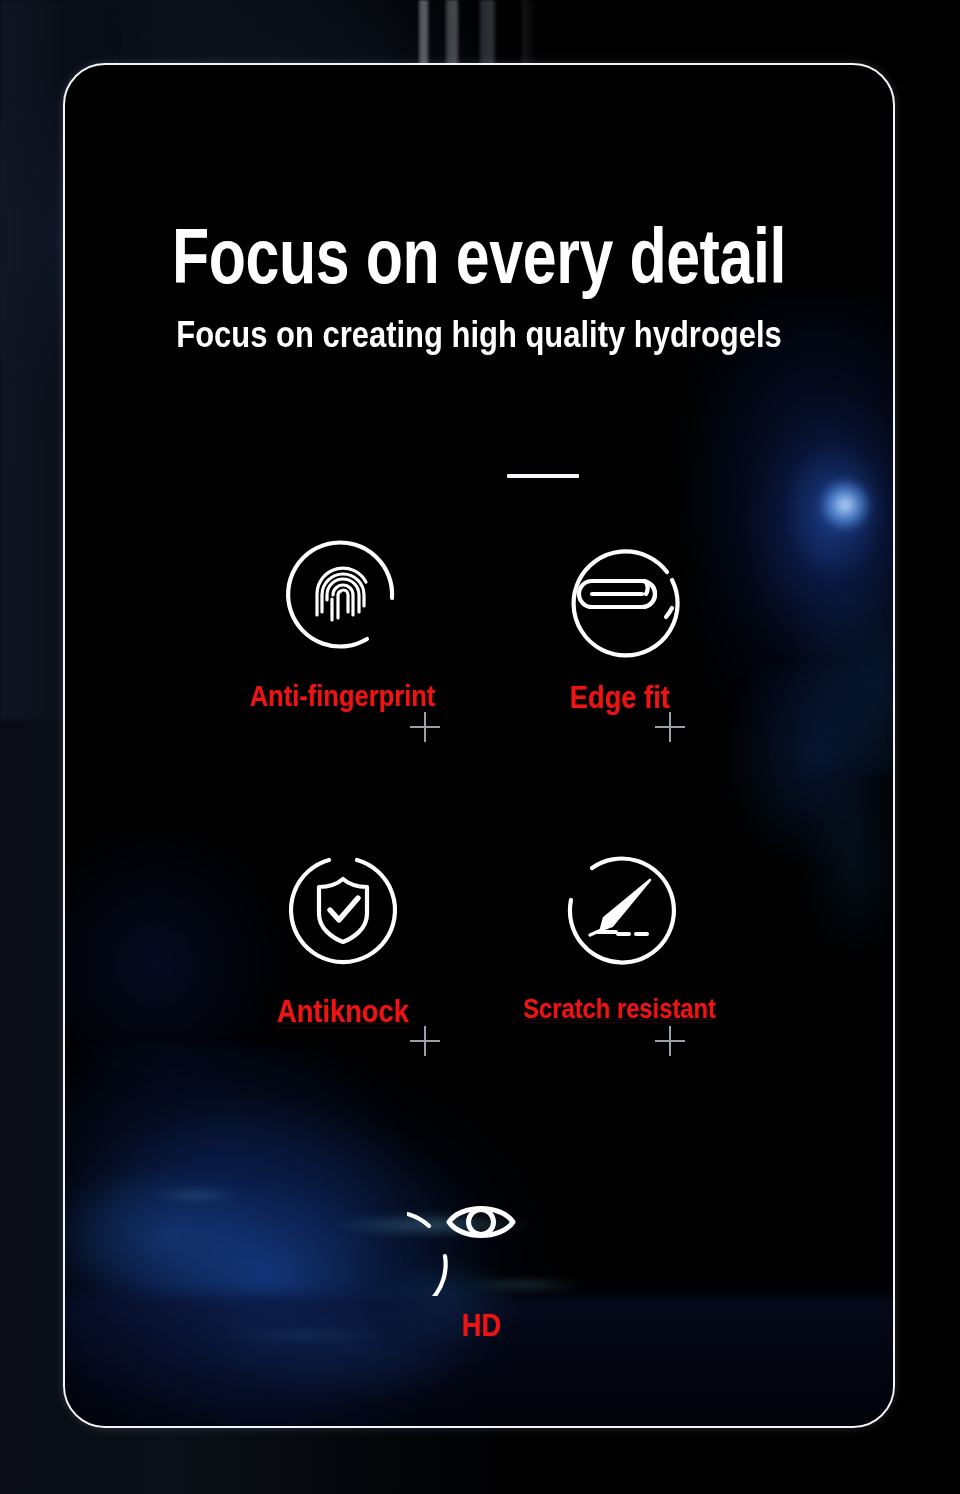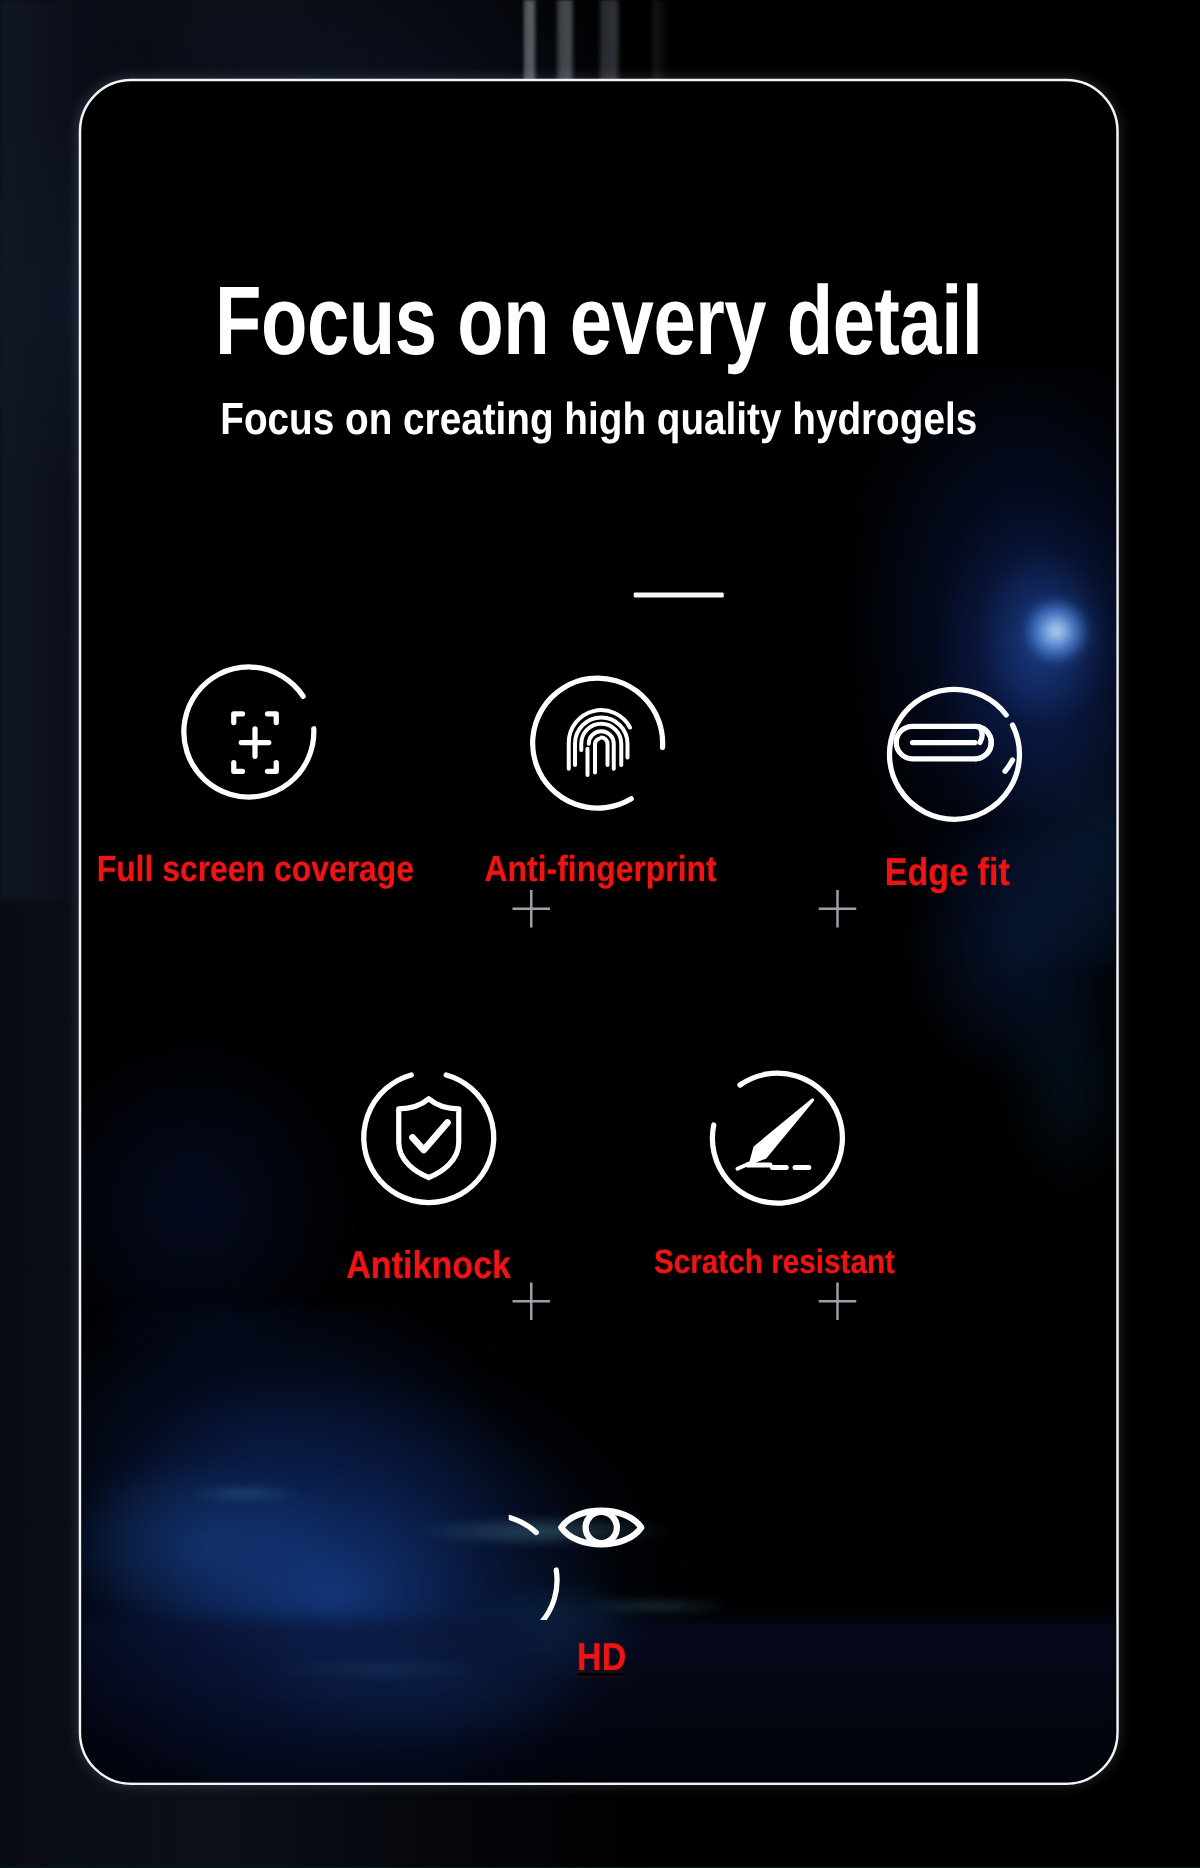--- a/index.html
+++ b/index.html
@@ -5,21 +5,21 @@
   html, body {
     margin: 0;
     padding: 0;
     background: #000;
   }
   #stage {
     position: relative;
     width: 960px;
     height: 1494px;
     overflow: hidden;
-    background: #0f766e;
+    background: #ec4899;
     font-family: "Liberation Sans", sans-serif;
   }
 
   
   .bg-base {
     position: absolute; inset: 0;
     background:
       radial-gradient(ellipse 220px 300px at 60px 240px, rgba(22,34,58,0.85) 0%, rgba(6,10,20,0.5) 55%, rgba(0,0,0,0) 100%),
       radial-gradient(ellipse 300px 260px at 300px 120px, rgba(14,22,40,0.7) 0%, rgba(0,0,0,0) 70%),
       linear-gradient(90deg, #090c14 0%, #0b1018 18%, #05070c 36%, #000000 55%, #000000 100%);
@@ -222,33 +222,20 @@
       <div class="neb neb-bottom-deep"></div>
 
       <div class="headline">Focus on every detail</div>
       <div class="subhead">Focus on creating high quality hydrogels</div>
       <div class="divider"></div>
 
       <div class="grid">
 
         <div class="row">
 
-          <div class="cell">
-            <div class="ring-wrap">
-              <svg width="148" height="148" viewBox="0 0 148 148" aria-hidden="true">
-                <path d="M112.5 37 A52 52 0 1 0 121 63" fill="none" stroke="#ffffff" stroke-width="4.2" stroke-linecap="round"></path>
-                <path d="M57 58 L57 51 L64 51" fill="none" stroke="#ffffff" stroke-width="4.2" stroke-linecap="round" stroke-linejoin="round"></path>
-                <path d="M84 51 L91 51 L91 58" fill="none" stroke="#ffffff" stroke-width="4.2" stroke-linecap="round" stroke-linejoin="round"></path>
-                <path d="M91 90 L91 97 L84 97" fill="none" stroke="#ffffff" stroke-width="4.2" stroke-linecap="round" stroke-linejoin="round"></path>
-                <path d="M64 97 L57 97 L57 90" fill="none" stroke="#ffffff" stroke-width="4.2" stroke-linecap="round" stroke-linejoin="round"></path>
-                <path d="M74 63 L74 85 M63 74 L85 74" fill="none" stroke="#ffffff" stroke-width="4.2" stroke-linecap="round"></path>
-              </svg>
-            </div>
-            <div class="label sz-md">Full screen coverage</div>
-          </div>
 
           <div class="cell">
             <div class="ring-wrap">
               <svg width="148" height="148" viewBox="0 0 148 148" aria-hidden="true">
                 <path d="M98 119 A52 52 0 1 1 123 78" fill="none" stroke="#ffffff" stroke-width="4.2" stroke-linecap="round"></path>
                 <g fill="none" stroke="#ffffff" stroke-width="3.2" stroke-linecap="round">
                   <path d="M74 70 A5 5 0 0 1 79 75 L79 92"></path>
                   <path d="M64 75 A10 10 0 0 1 84 75 L84 95"></path>
                   <path d="M58 80 L58 75 A16 16 0 0 1 90 75 L90 92"></path>
                   <path d="M53 92 L53 75 A21 21 0 0 1 95 75 L95 86"></path>
@@ -274,21 +261,21 @@
             </div>
             <div class="label sz-lg">Edge fit</div>
           </div>
         </div>
 
         <div class="plus-row">
           <div class="plus" style="left:345px; top:-54px;"></div>
           <div class="plus" style="left:590px; top:-54px;"></div>
         </div>
 
-        <div class="row" style="margin-top:68px;">
+        <div class="row" style="margin-top:68px;text-decoration:underline;">
 
           <div class="cell">
             <div class="ring-wrap">
               <svg width="148" height="148" viewBox="0 0 148 148" aria-hidden="true">
                 <path d="M60 26 A52 52 0 1 0 88 26" fill="none" stroke="#ffffff" stroke-width="4.2" stroke-linecap="round"></path>
                 <path d="M74 45 C66 52 56 53 50 53 L50 80 C50 95 64 104 74 108 C84 104 98 95 98 80 L98 53 C92 53 82 52 74 45 Z" fill="none" stroke="#ffffff" stroke-width="4.2" stroke-linejoin="round"></path>
                 <path d="M61 76 L70 86 L89 64" fill="none" stroke="#ffffff" stroke-width="5.4" stroke-linecap="round" stroke-linejoin="round"></path>
               </svg>
             </div>
             <div class="label sz-lg">Antiknock</div>
@@ -310,21 +297,21 @@
             <div class="label sz-sm">Scratch resistant</div>
           </div>
 
         </div>
 
         <div class="plus-row">
           <div class="plus" style="left:345px; top:-54px;"></div>
           <div class="plus" style="left:590px; top:-54px;"></div>
         </div>
 
-        <div class="row" style="margin-top:68px;text-decoration:underline;">
+        <div class="row" style="margin-top:68px;">
 
           <div class="cell">
             <div class="ring-wrap">
               <svg width="148" height="148" viewBox="0 0 148 148" aria-hidden="true">
                 <path d="M38 108 A52 52 0 1 1 22 78" fill="none" stroke="#ffffff" stroke-width="4.2" stroke-linecap="round"></path>
                 <path d="M42 74 C54 56 94 56 106 74 C94 92 54 92 42 74 Z" fill="none" stroke="#ffffff" stroke-width="5" stroke-linejoin="round"></path>
                 <circle cx="74" cy="74" r="12.5" fill="none" stroke="#ffffff" stroke-width="5"></circle>
               </svg>
             </div>
             <div class="label sz-lg">HD</div>

